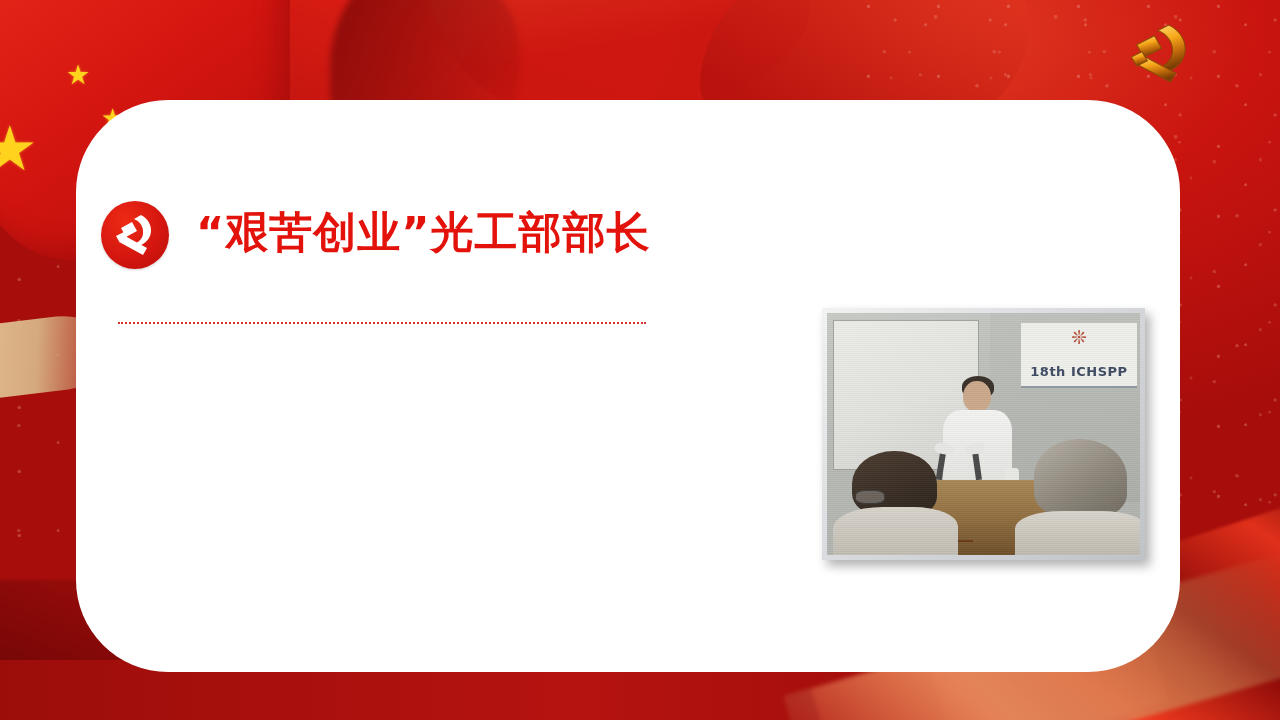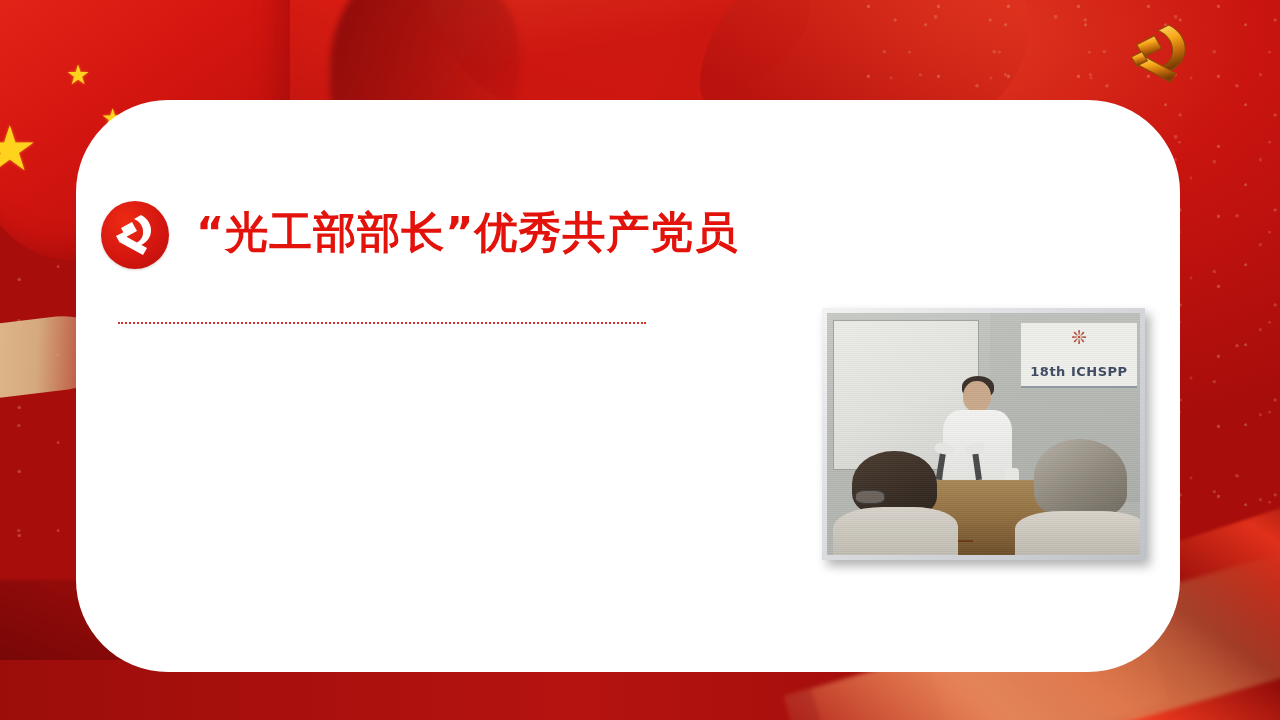--- a/index.html
+++ b/index.html
@@ -402,21 +402,21 @@
     <svg viewBox="0 0 68 68" width="68" height="68">
       <g fill="#FFFFFF">
         <path d="M40 14 C52 20 54 36 42 43 C37 46 30 46 26 43 C33 45 41 40 42 33 C43 25 38 20 33 18 Z"></path>
         <path d="M20 27 L31 21 L36 30 L25 36 Z"></path>
         <path d="M24 35 L46 47 L42 54 L20 42 Z"></path>
         <path d="M15 35 L23 31 L27 38 L19 42 Z"></path>
       </g>
     </svg>
   </div>
 
-  <div class="title-main">“光工部部长”优秀共产党员</div>
+  <div class="title-main">“艰苦创业”光工部部长</div>
   <div class="title-name">陈良益</div>
   <div class="divider"></div>
 
 
   <div class="photo-wrap">
     <div class="photo">
       <div class="p-wallR"></div>
       <div class="p-screen"></div>
       <div class="p-banner">
         <div class="p-banner-flower">❊</div>

